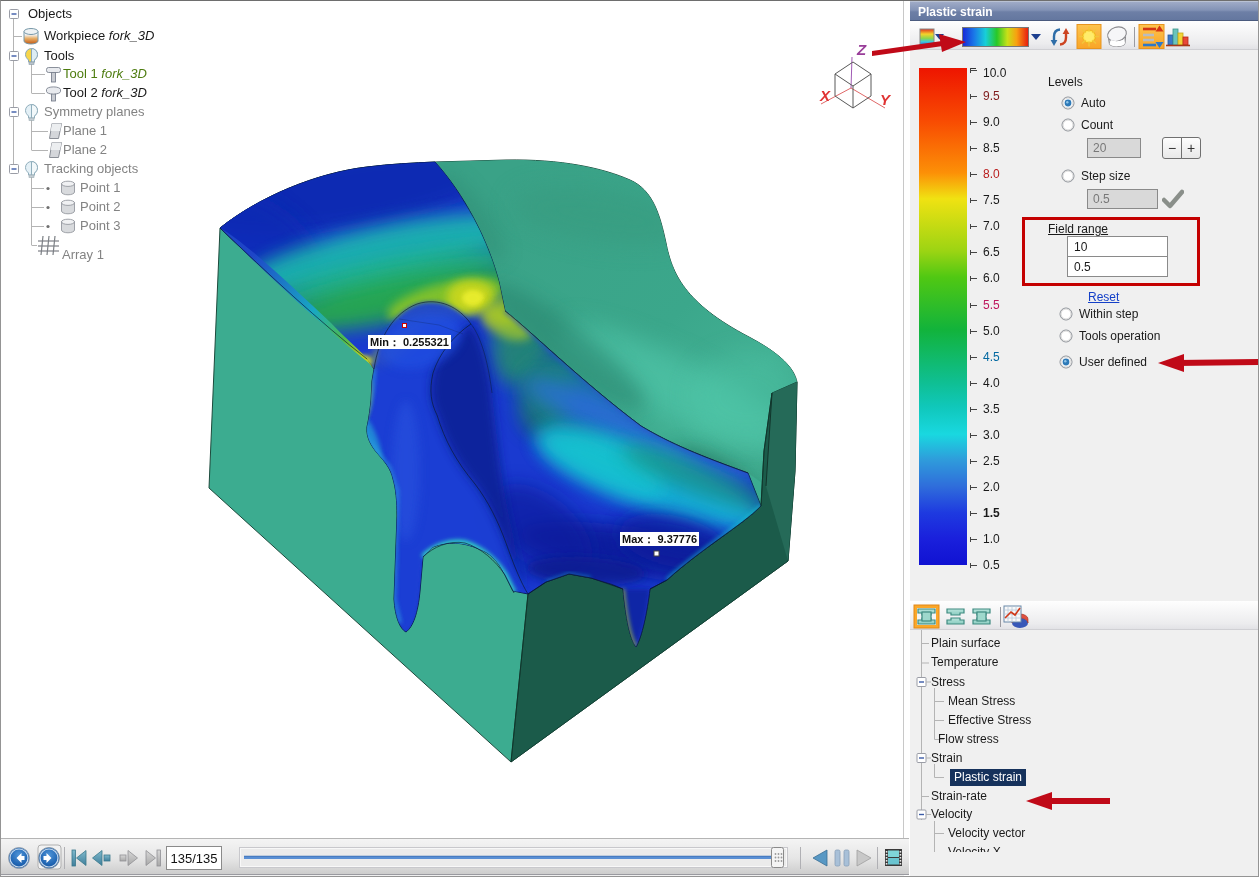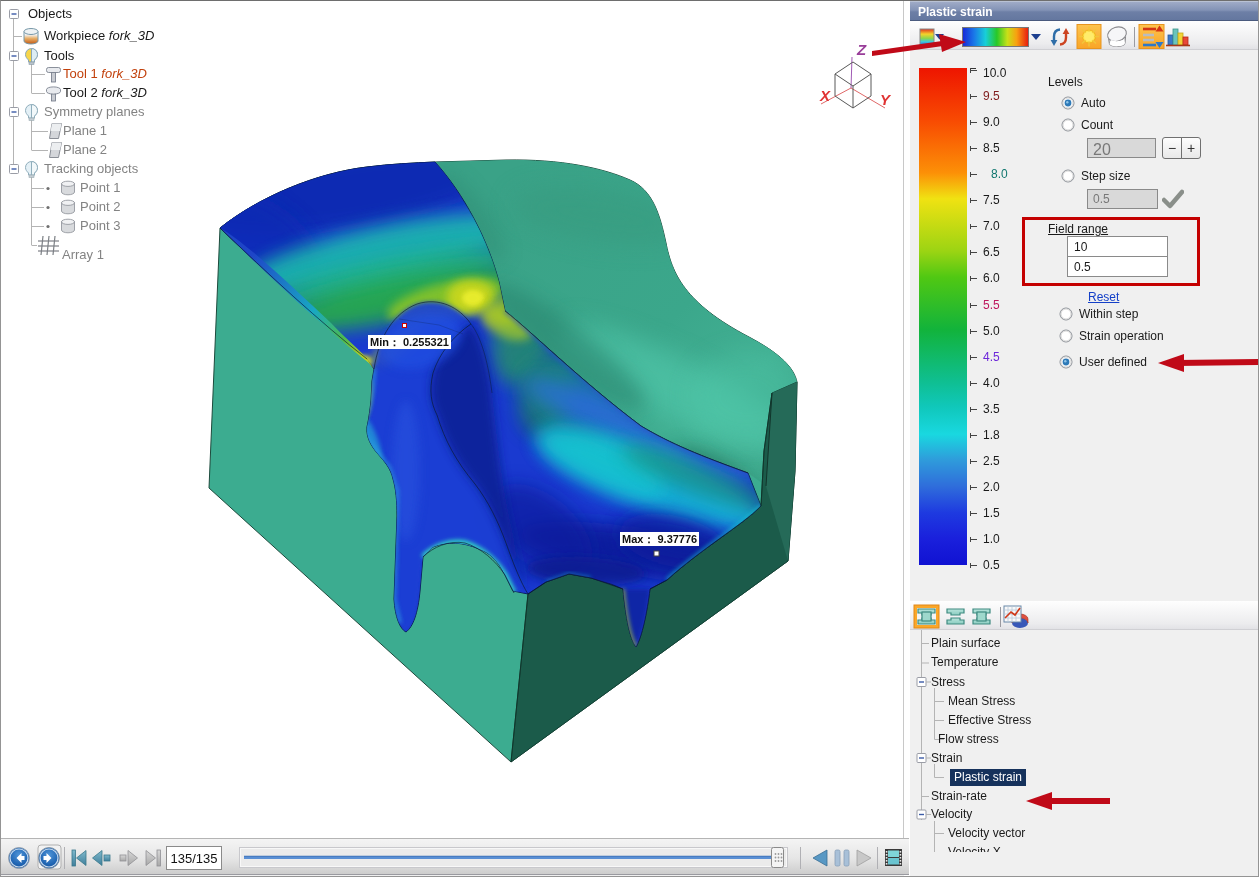--- a/index.html
+++ b/index.html
@@ -9,21 +9,21 @@
   #splitter{position:absolute;left:904px;top:1px;width:6px;height:875px;background:#ffffff;}
   #rightpanel{position:absolute;left:910px;top:1px;width:348px;height:875px;background:#f0f0f0;}
   .hdr{position:relative;height:20px;background:linear-gradient(#9fabc7,#8393b6 45%,#6d7fa6 55%,#64779f);border-top:1px solid #b9c2d4;border-bottom:1px solid #4a5a7e;color:#ffffff;font-size:12px;font-weight:bold;padding:3px 0 0 8px;}
   .tbar{position:relative;height:29px;background:linear-gradient(#fefefe,#ececee 80%,#e2e2e6);border-bottom:1px solid #d0d0d4;}
   
   #bottombar{position:absolute;left:1px;top:838px;width:908px;height:37px;background:linear-gradient(#f4f4f4,#e6e6e6 55%,#cdcdcd);border-top:1px solid #b4b4b4;border-bottom:1px solid #9a9aa0;}
   
   #ltree{position:absolute;left:0;top:0;width:320px;height:260px;font-size:13px;color:#1a1a1a;}
   .trow{position:absolute;white-space:nowrap;}
   .gray{color:#838383;}
-  .red{color:#c2410c;}
+  .red{color:#4d7c0f;}
   .it{font-style:italic;}
   
   .ctl{font-size:12px;color:#1a1a1a;}
 </style>
 </head>
 <body>
 <div style="position:absolute;left:0;top:0;width:1259px;height:877px;border-top:1px solid #6e6e6e;border-left:1px solid #949494;border-right:1px solid #949494;border-bottom:1px solid #949494;z-index:50;pointer-events:none;"></div>
 <div id="viewport">
   <svg id="model" width="903" height="837" viewBox="0 0 903 837" style="position:absolute;left:0;top:0">
   <defs>
@@ -401,52 +401,52 @@
           <div style="position:absolute;left:60px;top:488.9px;width:7px;height:1px;background:#444;"></div>
           <div style="position:absolute;left:60px;top:486.9px;width:1px;height:5px;background:#444;"></div>
           <div style="position:absolute;left:60px;top:515.0px;width:7px;height:1px;background:#444;"></div>
           <div style="position:absolute;left:60px;top:513.0px;width:1px;height:5px;background:#444;"></div>
         </div>
       <div id="cblabels">
           <div style="position:absolute;left:73px;top:16.0px;font-size:12px;color:#1a1a1a;">10.0</div>
           <div style="position:absolute;left:73px;top:39.1px;font-size:12px;color:#7f1d1d;">9.5</div>
           <div style="position:absolute;left:73px;top:65.1px;font-size:12px;color:#1a1a1a;">9.0</div>
           <div style="position:absolute;left:73px;top:91.2px;font-size:12px;color:#1a1a1a;">8.5</div>
-          <div style="position:absolute;left:73px;top:117.2px;font-size:12px;color:#0f766e;margin-left:8px;">8.0</div>
+          <div style="position:absolute;left:73px;top:117.2px;font-size:12px;color:#b91c1c;">8.0</div>
           <div style="position:absolute;left:73px;top:143.3px;font-size:12px;color:#1a1a1a;">7.5</div>
           <div style="position:absolute;left:73px;top:169.3px;font-size:12px;color:#1a1a1a;">7.0</div>
           <div style="position:absolute;left:73px;top:195.4px;font-size:12px;color:#1a1a1a;">6.5</div>
           <div style="position:absolute;left:73px;top:221.4px;font-size:12px;color:#1a1a1a;">6.0</div>
           <div style="position:absolute;left:73px;top:247.5px;font-size:12px;color:#be185d;">5.5</div>
           <div style="position:absolute;left:73px;top:273.5px;font-size:12px;color:#1a1a1a;">5.0</div>
-          <div style="position:absolute;left:73px;top:299.6px;font-size:12px;color:#6d28d9;">4.5</div>
+          <div style="position:absolute;left:73px;top:299.6px;font-size:12px;color:#0369a1;">4.5</div>
           <div style="position:absolute;left:73px;top:325.6px;font-size:12px;color:#1a1a1a;">4.0</div>
           <div style="position:absolute;left:73px;top:351.7px;font-size:12px;color:#1a1a1a;">3.5</div>
-          <div style="position:absolute;left:73px;top:377.7px;font-size:12px;color:#1a1a1a;">1.8</div>
+          <div style="position:absolute;left:73px;top:377.7px;font-size:12px;color:#1a1a1a;">3.0</div>
           <div style="position:absolute;left:73px;top:403.8px;font-size:12px;color:#1a1a1a;">2.5</div>
           <div style="position:absolute;left:73px;top:429.8px;font-size:12px;color:#1a1a1a;">2.0</div>
-          <div style="position:absolute;left:73px;top:455.9px;font-size:12px;color:#1a1a1a;">1.5</div>
+          <div style="position:absolute;left:73px;top:455.9px;font-size:12px;color:#1a1a1a;font-weight:bold;">1.5</div>
           <div style="position:absolute;left:73px;top:481.9px;font-size:12px;color:#1a1a1a;">1.0</div>
           <div style="position:absolute;left:73px;top:508.0px;font-size:12px;color:#1a1a1a;">0.5</div>
         </div>
       <div id="levels">
           <div class="ctl" style="position:absolute;left:138px;top:25px;">Levels</div>
           <svg width="14" height="14" style="position:absolute;left:151px;top:46px">
             <circle cx="7" cy="7" r="6" fill="#f4f4f4" stroke="#8a8f96"></circle>
             <circle cx="7" cy="7" r="5" fill="#ffffff" stroke="#d8d8d8"></circle>
             <circle cx="7" cy="7" r="3.4" fill="#2e7ab8"></circle>
             <circle cx="6.3" cy="6.3" r="1.2" fill="#8ec4e8"></circle>
           </svg>
           <div class="ctl" style="position:absolute;left:171px;top:46px;">Auto</div>
           <svg width="14" height="14" style="position:absolute;left:151px;top:68px">
             <circle cx="7" cy="7" r="6" fill="#f4f4f4" stroke="#8a8f96"></circle>
             <circle cx="7" cy="7" r="5" fill="#ffffff" stroke="#d8d8d8"></circle>
           </svg>
           <div class="ctl" style="position:absolute;left:171px;top:68px;">Count</div>
-          <div style="position:absolute;left:177px;top:88px;width:69px;height:20px;background:#d9d9d9;border:1px solid #8a8a8a;font-size:16px;color:#787878;padding:2px 0 0 5px;">20</div>
+          <div style="position:absolute;left:177px;top:88px;width:54px;height:20px;background:#d9d9d9;border:1px solid #8a8a8a;font-size:12px;color:#787878;padding:2px 0 0 5px;">20</div>
           <div style="position:absolute;left:252px;top:87px;width:20px;height:22px;background:linear-gradient(#fdfdfd,#e8e8e8);border:1px solid #707070;border-radius:3px 0 0 3px;text-align:center;font-size:14px;color:#333;line-height:20px;">−</div>
           <div style="position:absolute;left:271px;top:87px;width:20px;height:22px;background:linear-gradient(#fdfdfd,#e8e8e8);border:1px solid #707070;border-radius:0 3px 3px 0;text-align:center;font-size:14px;color:#333;line-height:20px;">+</div>
           <svg width="14" height="14" style="position:absolute;left:151px;top:119px">
             <circle cx="7" cy="7" r="6" fill="#f4f4f4" stroke="#8a8f96"></circle>
             <circle cx="7" cy="7" r="5" fill="#ffffff" stroke="#d8d8d8"></circle>
           </svg>
           <div class="ctl" style="position:absolute;left:171px;top:119px;">Step size</div>
           <div style="position:absolute;left:177px;top:139px;width:71px;height:20px;background:#d9d9d9;border:1px solid #8a8a8a;font-size:12px;color:#787878;padding:2px 0 0 5px;">0.5</div>
           <svg width="22" height="20" style="position:absolute;left:252px;top:139px">
             <path d="M2,11 L8,17 L20,3" fill="none" stroke="#8a8f8a" stroke-width="4.5" stroke-linecap="round" stroke-linejoin="round"></path>
@@ -458,21 +458,21 @@
           <div style="position:absolute;left:178px;top:240px;font-size:12px;color:#1440c8;text-decoration:underline;">Reset</div>
           <svg width="14" height="14" style="position:absolute;left:149px;top:257px">
             <circle cx="7" cy="7" r="6" fill="#f4f4f4" stroke="#8a8f96"></circle>
             <circle cx="7" cy="7" r="5" fill="#ffffff" stroke="#d8d8d8"></circle>
           </svg>
           <div class="ctl" style="position:absolute;left:169px;top:257px;">Within step</div>
           <svg width="14" height="14" style="position:absolute;left:149px;top:279px">
             <circle cx="7" cy="7" r="6" fill="#f4f4f4" stroke="#8a8f96"></circle>
             <circle cx="7" cy="7" r="5" fill="#ffffff" stroke="#d8d8d8"></circle>
           </svg>
-          <div class="ctl" style="position:absolute;left:169px;top:279px;">Strain operation</div>
+          <div class="ctl" style="position:absolute;left:169px;top:279px;">Tools operation</div>
           <svg width="14" height="14" style="position:absolute;left:149px;top:305px">
             <circle cx="7" cy="7" r="6" fill="#f4f4f4" stroke="#8a8f96"></circle>
             <circle cx="7" cy="7" r="5" fill="#ffffff" stroke="#d8d8d8"></circle>
             <circle cx="7" cy="7" r="3.4" fill="#2e7ab8"></circle>
             <circle cx="6.3" cy="6.3" r="1.2" fill="#8ec4e8"></circle>
           </svg>
           <div class="ctl" style="position:absolute;left:169px;top:305px;">User defined</div>
         </div>
     </div>
   </div>

